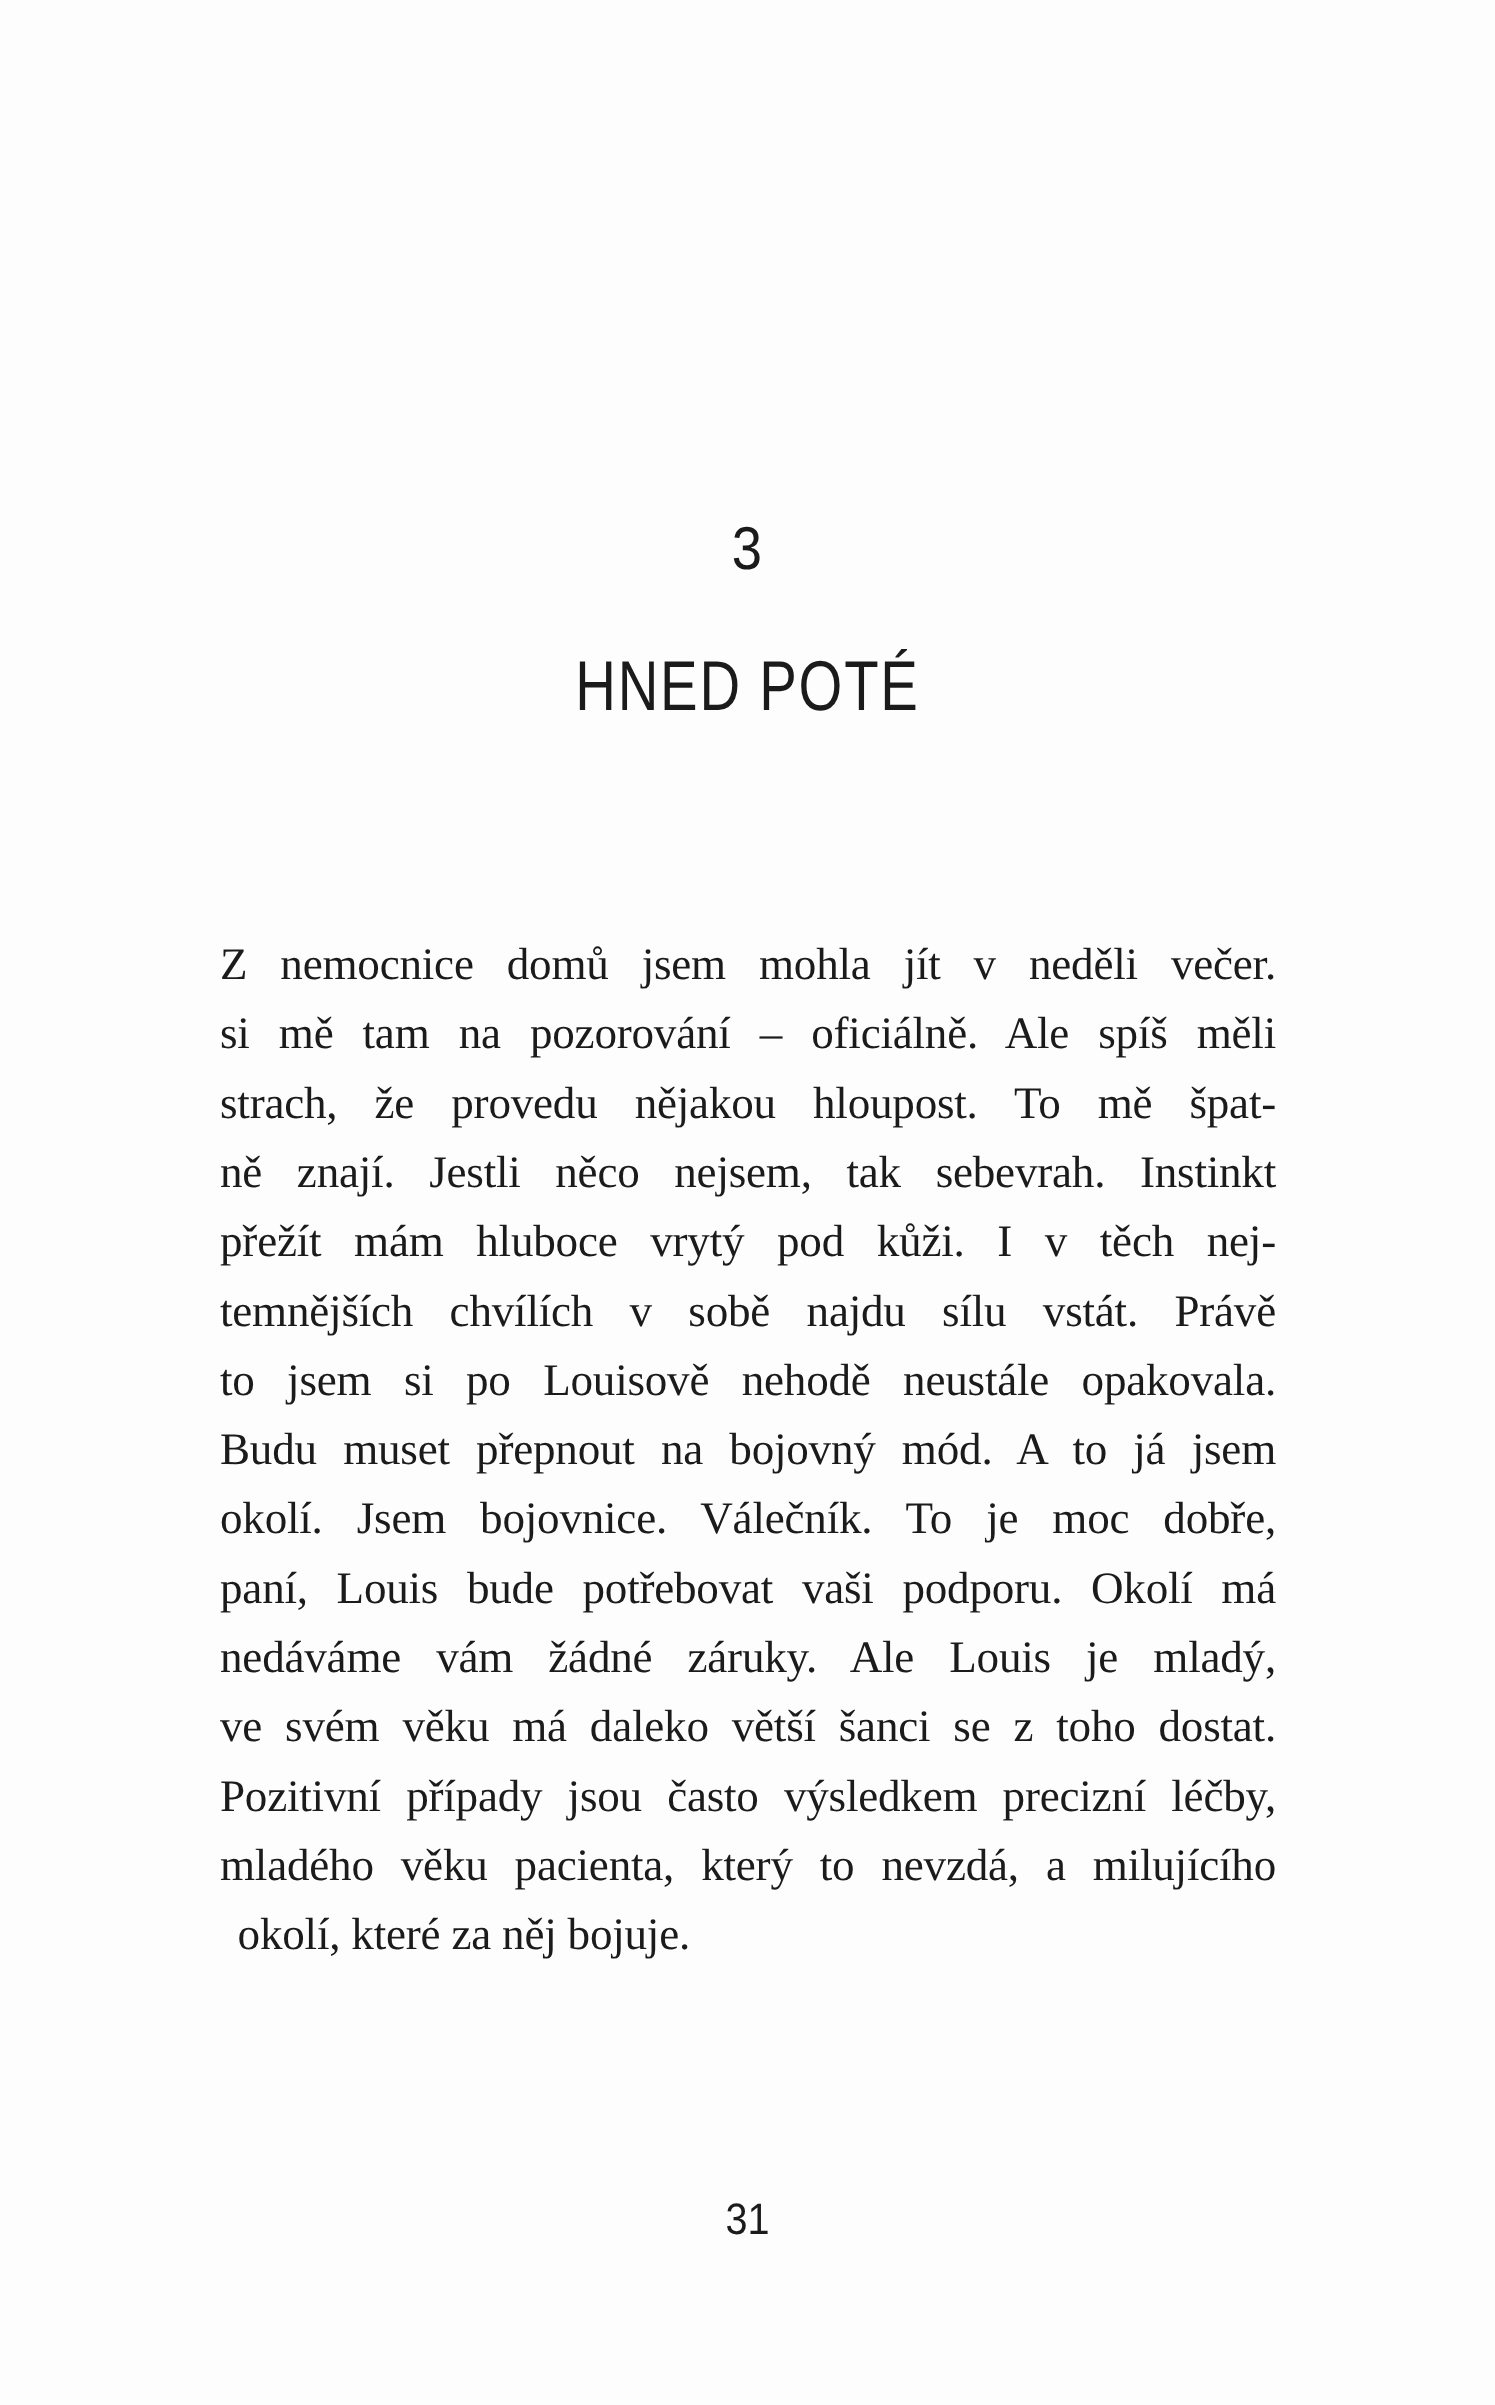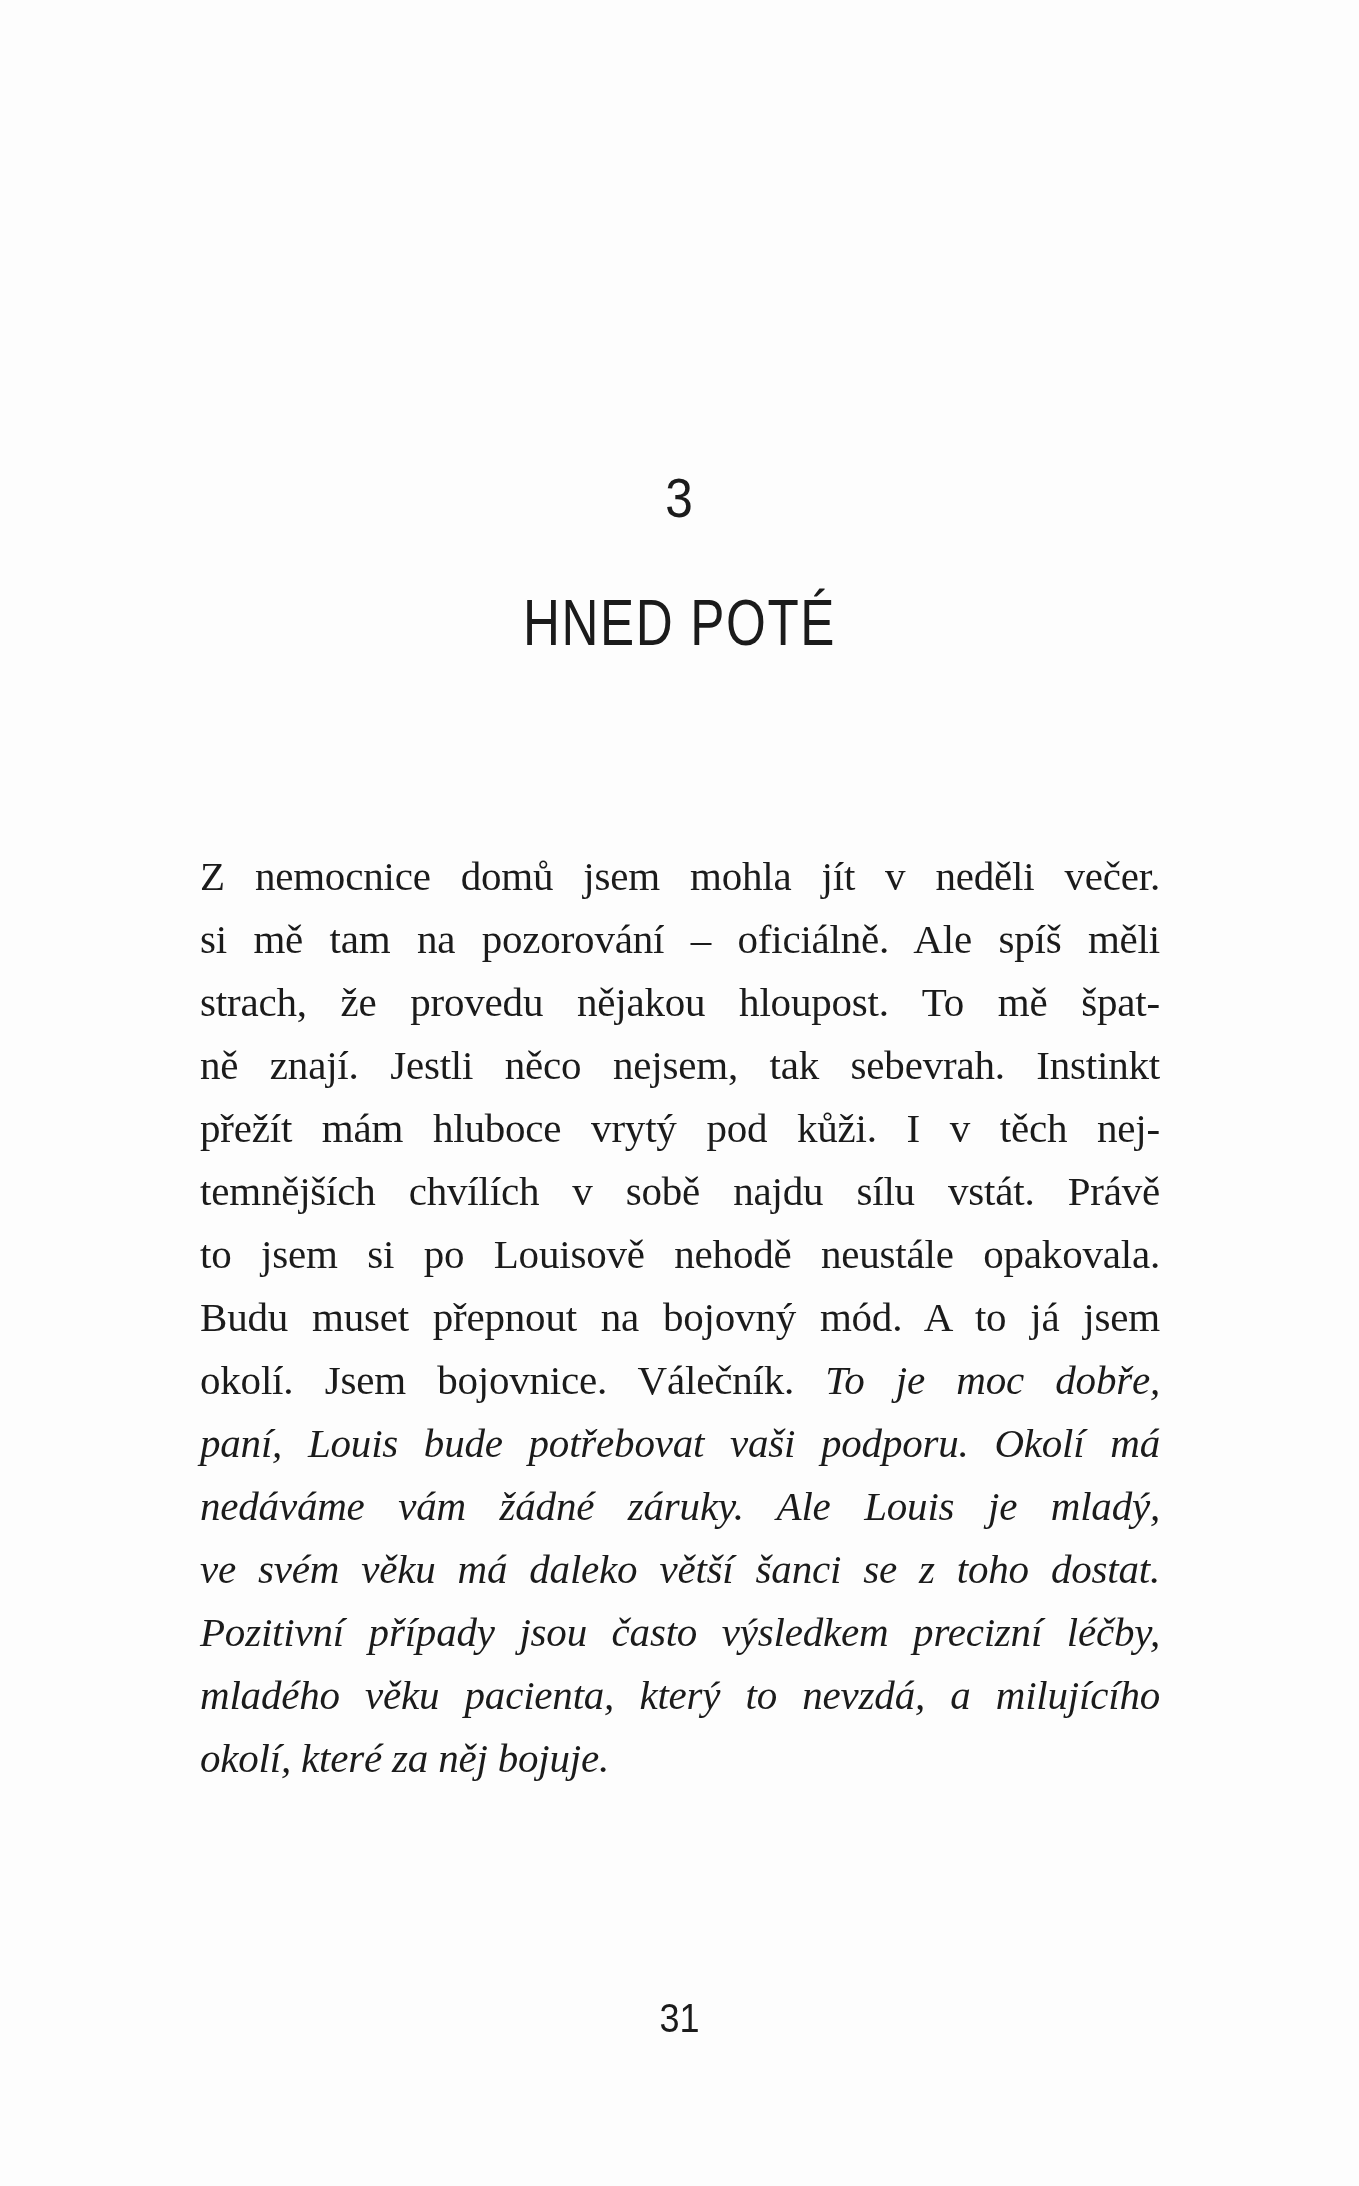--- a/index.html
+++ b/index.html
@@ -51,23 +51,23 @@
   .text-line {
     height: 63px;
     line-height: 63px;
     white-space: nowrap;
     text-align: justify;
     text-align-last: justify;
     text-justify: inter-word;
   }
   .text-line.last {
     text-align-last: left;
+    margin-left: 16px;
   }
   .text-line .it {
-    font-style: italic;
   }
   .page-number {
     position: absolute;
     top: 1996px;
     left: 0;
     width: 100%;
     text-align: center;
     font-size: 40px;
     transform: scaleX(0.9);
   }

